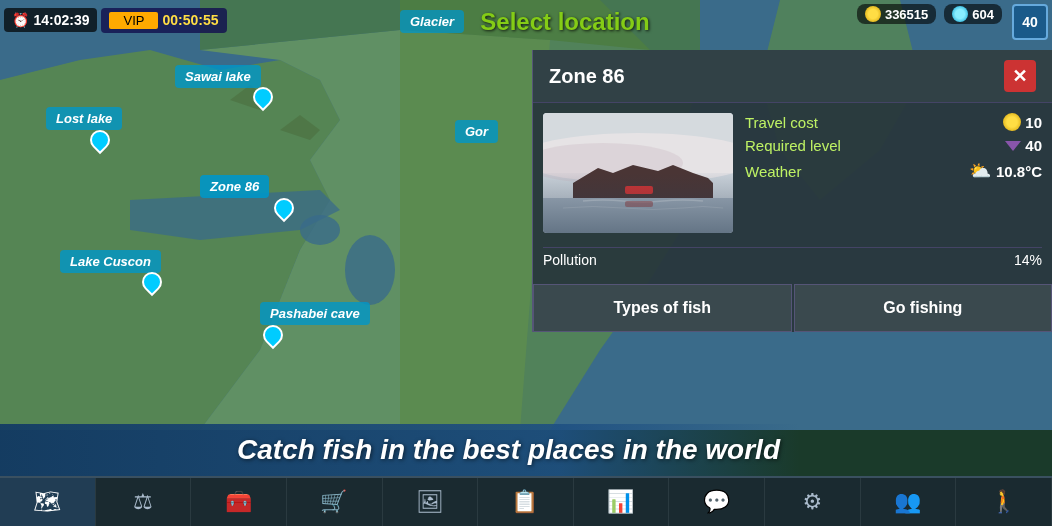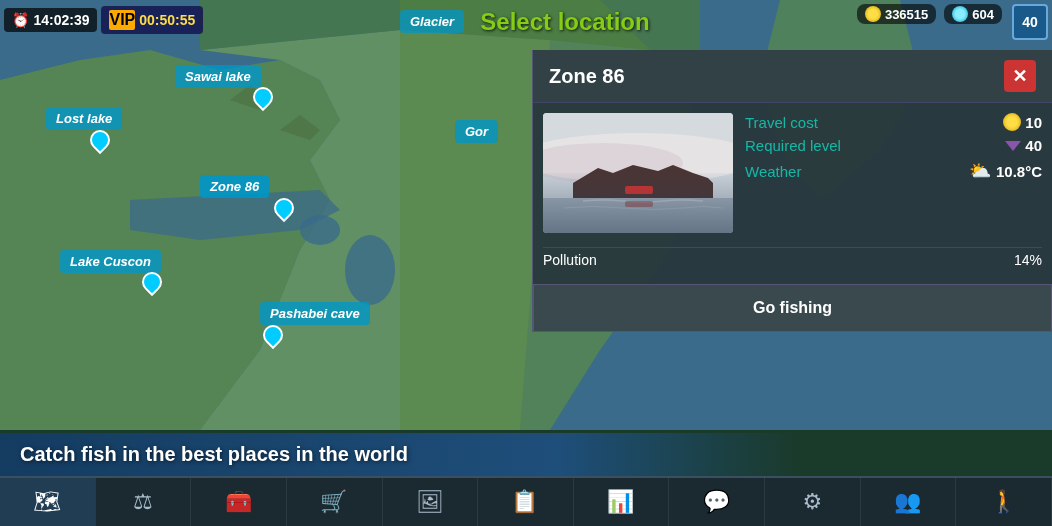--- a/index.html
+++ b/index.html
@@ -63,23 +63,23 @@
       border-radius: 4px;
       margin-left: 4px;
       display: flex;
       align-items: center;
       gap: 4px;
     }
 
     #vip-badge {
       background: #ffaa00;
       color: #000;
-      font-size: 16px;
-      font-weight: bold;
-      padding: 1px 0;
+      font-size: 13px;
+      font-weight: normal;
+      padding: 1px 14px;
       border-radius: 2px;
     }
 
     #select-location-label {
       position: absolute;
       top: 8px;
       left: 50%;
       transform: translateX(-50%);
       color: #84cc16;
       font-size: 24px;
@@ -246,21 +246,21 @@
 
     .stat-row {
       display: flex;
       justify-content: space-between;
       align-items: center;
       color: white;
       font-size: 15px;
     }
 
     .stat-label {
-      color: #14b8a6;
+      color: #bef264;
     }
 
     .stat-value {
       color: white;
       font-weight: bold;
       display: flex;
       align-items: center;
       gap: 4px;
     }
 
@@ -328,23 +328,25 @@
       bottom: 50px;
       left: 0;
       width: 800px;
       background: linear-gradient(90deg, rgba(20,60,100,0.95) 0%, rgba(30,80,130,0.9) 70%, transparent 100%);
       padding: 10px 20px;
       z-index: 8;
     }
 
     #banner-text {
       color: white;
-      font-size: 20px;
+      font-size: 28px;
+      font-style: italic;
       font-weight: bold;
       text-shadow: 1px 1px 4px rgba(0,0,0,0.6);
+      text-align: right;
     }
 
     
     #nav-bar {
       position: absolute;
       bottom: 0;
       left: 0;
       width: 1052px;
       height: 50px;
       background: #1a2a30;
@@ -535,20 +537,21 @@
   <div id="divider"></div>
 
   <div class="bottom-stats">
     <div class="bottom-stat-row">
       <span>Pollution</span>
       <span>14%</span>
     </div>
   </div>
 
   <div id="action-buttons">
+    <button class="action-btn">Types of fish</button>
     <button class="action-btn">Go fishing</button>
   </div>
 </div>
 
 <div id="bottom-banner">
   <div id="banner-text">Catch fish in the best places in the world</div>
 </div>
 
 <div id="nav-bar">
   <div class="nav-item active">🗺</div>

